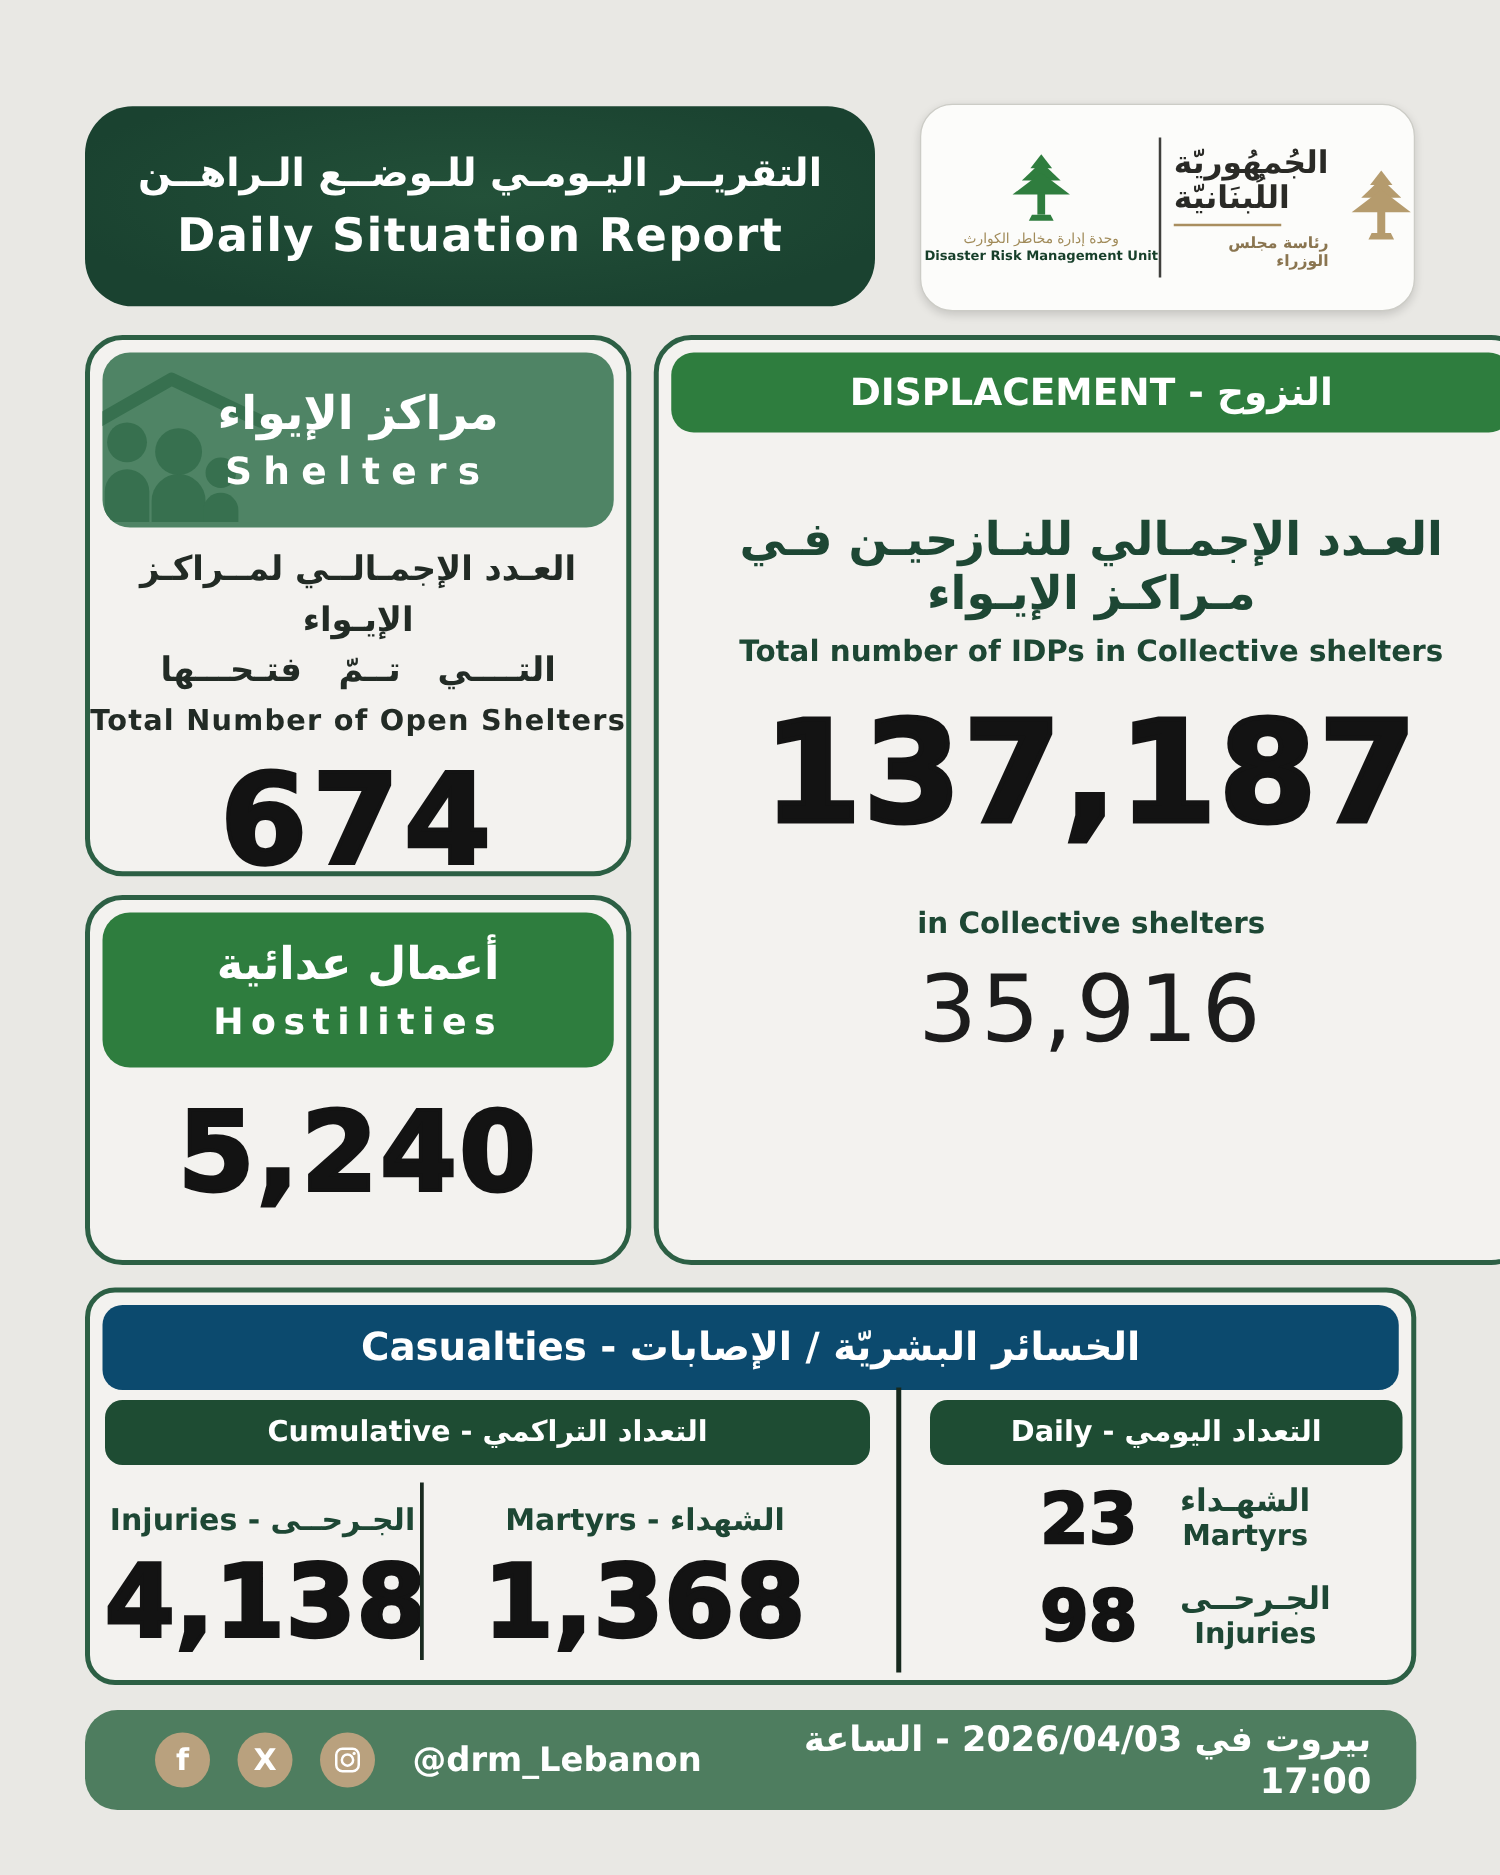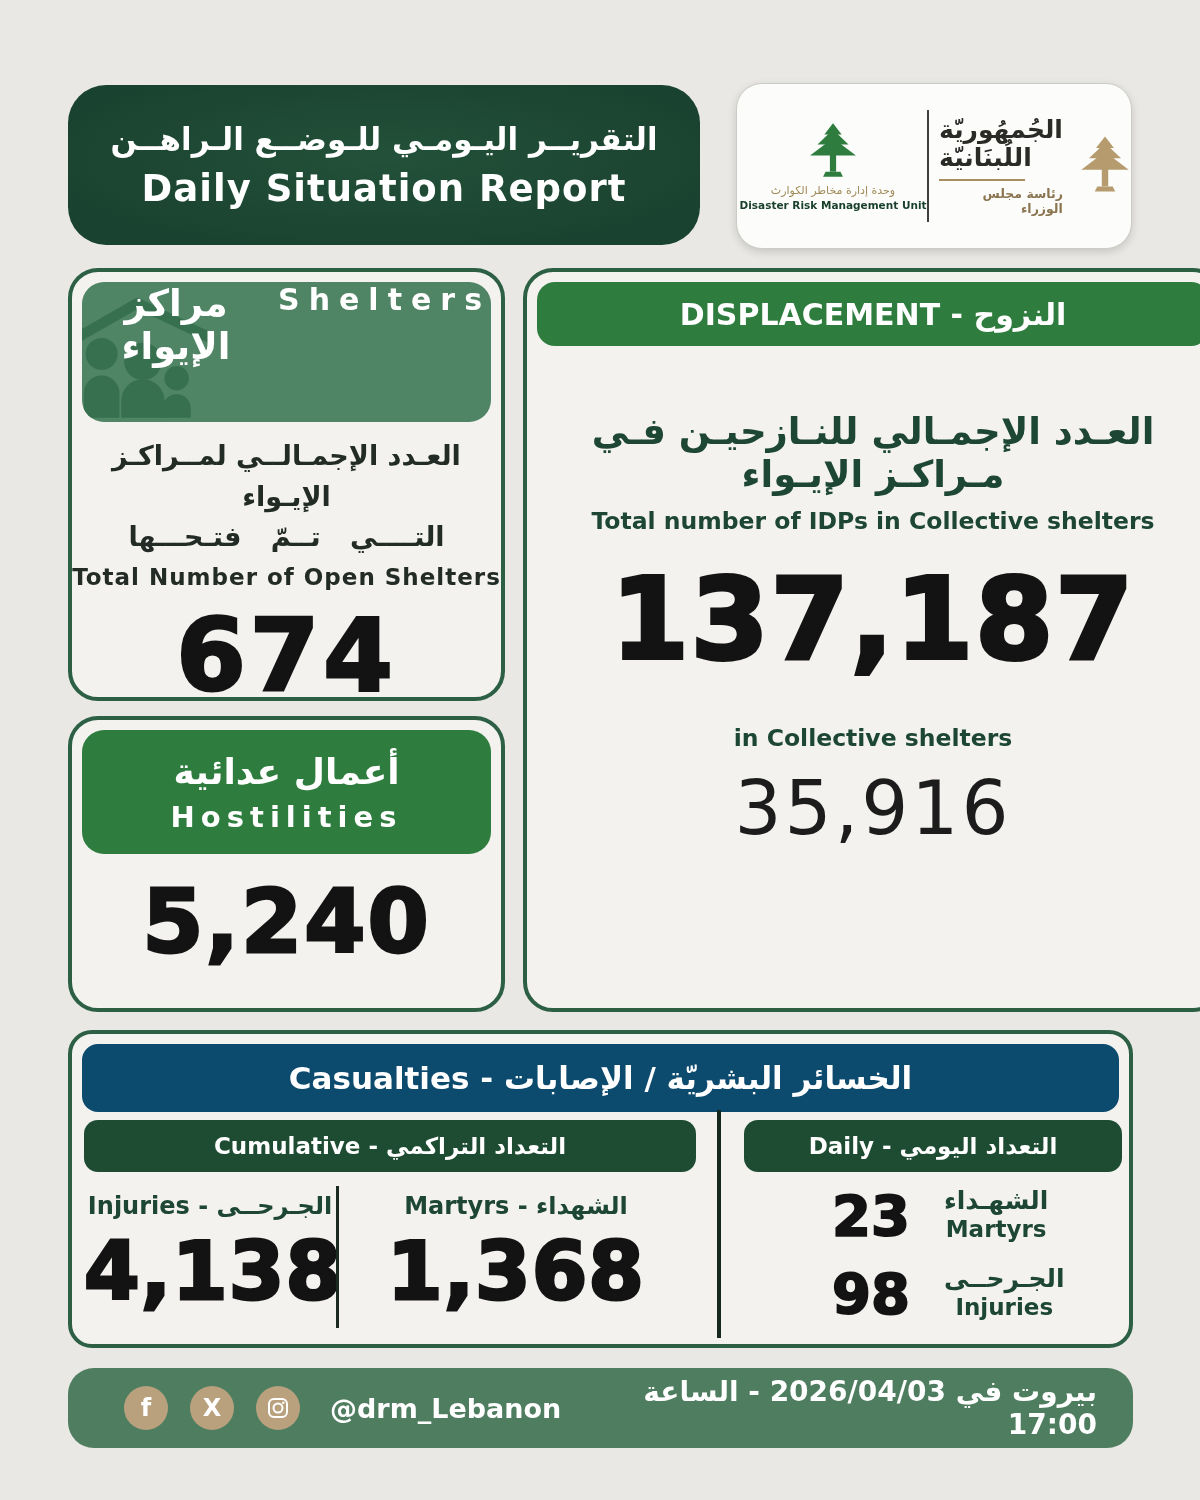--- a/index.html
+++ b/index.html
@@ -41,21 +41,21 @@
   .card {
     position:absolute; background:#f3f2ef; border:4px solid #2c5f44;
     border-radius:30px; box-sizing:border-box; text-align:center;
   }
   #shelters-card { left:68px; top:268px; width:437px; height:433px; }
   #hostilities-card { left:68px; top:716px; width:437px; height:296px; }
   #displacement-card { left:523px; top:268px; width:700px; height:744px; }
   #casualties-card { left:68px; top:1030px; width:1065px; height:318px; border-radius:24px; }
 
   .pill { position:relative; margin:10px; border-radius:22px; color:#fff; text-align:center; overflow:hidden; }
-  .shelters-pill { height:140px; background:#4f8465; display:flex; flex-direction:row; justify-content:center; gap:8px; }
+  .shelters-pill { height:140px; background:#4f8465; display:flex; flex-direction:column; justify-content:center; gap:8px; }
   .shelters-pill .t-ar { font-size:37px; font-weight:bold; position:relative; z-index:1; }
   .shelters-pill .t-en { font-size:30px; font-weight:bold; letter-spacing:9px; position:relative; z-index:1; }
   .shelter-icon { position:absolute; left:-16px; top:4px; color:#37704f; z-index:0; }
 
   .hostilities-pill { height:124px; background:#2e7d3e; display:flex; flex-direction:column; justify-content:center; gap:8px; }
   .hostilities-pill .t-ar { font-size:36px; font-weight:bold; }
   .hostilities-pill .t-en { font-size:29px; font-weight:bold; letter-spacing:6px; }
 
   .displacement-pill { height:64px; background:#2e7d3e; border-radius:18px;
     display:flex; align-items:center; justify-content:center; font-size:30px; font-weight:bold; }
@@ -78,21 +78,21 @@
              letter-spacing:3px; line-height:1; }
 
   .cas-header { margin:10px; height:68px; background:#0c4a6e; border-radius:16px;
     display:flex; align-items:center; justify-content:center; color:#fff; font-size:31px; font-weight:bold; }
   .sub-bar { position:absolute; top:86px; height:52px; background:#1e4c33; border-radius:14px;
     color:#fff; display:flex; align-items:center; justify-content:center; font-size:23px; font-weight:bold; }
   #cum-bar { left:12px; width:612px; }
   #daily-bar { left:672px; width:378px; }
   .big-divider { position:absolute; left:645px; top:76px; width:4px; height:228px; background:#16291e; }
 
-  .cum-cols { position:absolute; left:12px; top:148px; width:612px; display:flex; align-items:center; }
+  .cum-cols { position:absolute; left:12px; top:148px; width:612px; display:flex; align-items:flex-end; }
   .cum-col-l { width:252px; }
   .cum-col-r { width:354px; }
   .small-divider { width:3px; height:142px; background:#1a2a20; margin-top:4px; flex:none; }
   .cum-label { font-size:24px; font-weight:bold; color:#1d4734; }
   .cum-val { margin-top:6px; font-size:80px; font-weight:bold; color:#131313;
              -webkit-text-stroke:3px #131313; letter-spacing:1px; line-height:1.15; }
 
   .daily-rows { position:absolute; left:700px; top:142px; width:350px; }
   .daily-row { display:flex; align-items:center; justify-content:flex-start; gap:30px; height:78px; padding-left:56px; }
   .daily-num { font-size:56px; font-weight:bold; color:#131313; -webkit-text-stroke:2px #131313;

